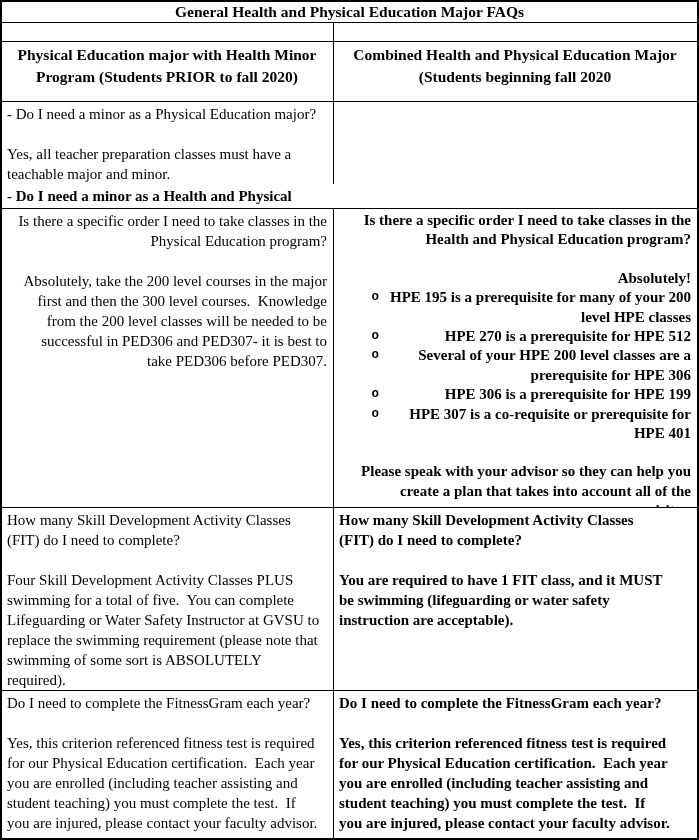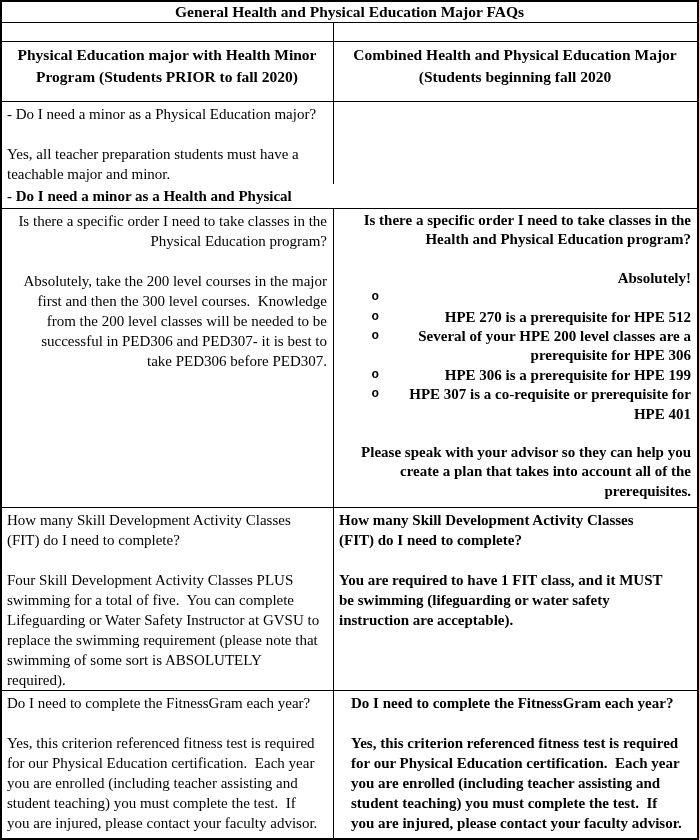--- a/index.html
+++ b/index.html
@@ -27,21 +27,21 @@
   }
   .cl { width: 332px; flex: none; border-right: 1px solid #000; }
   .cr { flex: 1 1 auto; font-weight: bold; }
 
   .r-title  { height: 20px; }
   .r-empty  { height: 19px; }
   .r-header { height: 60px; }
   .r-q1     { height: 107px; flex-direction: column; }
   .r-q2     { height: 299px; text-align: right; }
   .r-q3     { height: 183px; }
-  .r-q4     { flex: 1 1 auto; gap: 12px; }
+  .r-q4     { flex: 1 1 auto; }
 
   .title {
     text-align: center;
     font-weight: bold;
     font-size: 15.5px;
     line-height: 18px;
     padding-top: 1px;
     white-space: pre-wrap;
   }
   .header-cell {
@@ -85,21 +85,21 @@
   <div class="row two-col r-header">
     <div class="cell cl header-cell">Physical Education major with Health Minor
 Program (Students PRIOR to fall 2020)</div>
     <div class="cell cr header-cell">Combined Health and Physical Education Major
 (Students beginning fall 2020</div>
   </div>
 
   <div class="row two-col r-q1">
     <div class="cell cl">
       <p class="para">- Do I need a minor as a Physical Education major?</p>
-      <p class="para gap">Yes, all teacher preparation students must have a
+      <p class="para gap">Yes, all teacher preparation classes must have a
 teachable major and minor.</p>
     </div>
     <div class="cell cr">
       <p class="para">- Do I need a minor as a Health and Physical
 Education major?</p>
       <p class="para gap">No. Beginning fall 2020 you will no longer have a
 separate minor.</p>
     </div>
   </div>
 
@@ -113,20 +113,22 @@
 successful in PED306 and PED307- it is best to
 take PED306 before PED307.</p>
     </div>
     <div class="cell cr">
       <p class="para">Is there a specific order I need to take classes in the
 Health and Physical Education program?</p>
       <p class="para gap">Absolutely!</p>
       <div>
         <div class="bullet">
           <span class="bullet-marker">o</span>
+          <span class="bullet-text">HPE 195 is a prerequisite for many of your 200
+level HPE classes</span>
         </div>
         <div class="bullet">
           <span class="bullet-marker">o</span>
           <span class="bullet-text">HPE 270 is a prerequisite for HPE 512</span>
         </div>
         <div class="bullet">
           <span class="bullet-marker">o</span>
           <span class="bullet-text">Several of your HPE 200 level classes are a
 prerequisite for HPE 306</span>
         </div>

